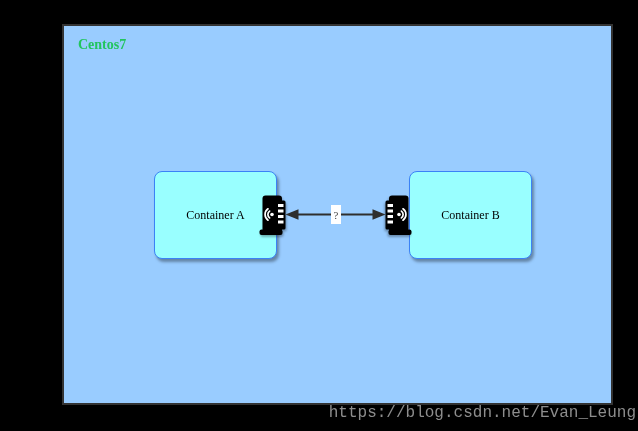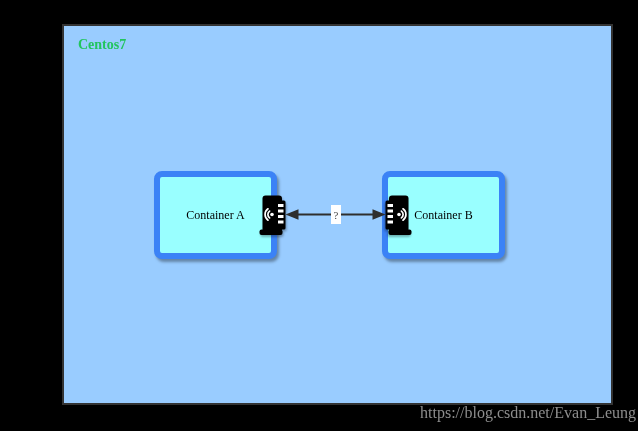--- a/index.html
+++ b/index.html
@@ -30,29 +30,29 @@
     color: #22c55e;
   }
 
   
   .node {
     position: absolute;
     top: 171px;
     width: 123px; height: 88px;
     box-sizing: border-box;
     background: #99FFFF;
-    border: 6px solid #3b82f6;
+    border: 1px solid #3b82f6;
     border-radius: 8px;
     box-shadow: 2px 3px 3px rgba(0,0,0,0.35);
     display: flex;
     align-items: center;
     justify-content: center;
   }
   .node-a { left: 154px; }
-  .node-b { left: 382px; align-items: center; }
+  .node-b { left: 409px; align-items: center; }
   .node-label {
     font-family: "Liberation Serif", serif;
     font-size: 12px;
     color: #000000;
     white-space: nowrap;
   }
 
   
   .nic-icon {
     position: absolute;
@@ -81,21 +81,21 @@
     font-family: "Liberation Serif", serif;
     font-size: 11px;
     color: #444444;
     z-index: 3;
   }
 
   
   .watermark {
     position: absolute;
     right: 2px; top: 404px;
-    font-family: Liberation Serif, serif;
+    font-family: Liberation Mono, monospace;
     font-size: 16px;
     color: #8D8D8D;
     white-space: nowrap;
     z-index: 4;
   }
 </style>
 </head>
 <body>
 
 <div class="stage">

